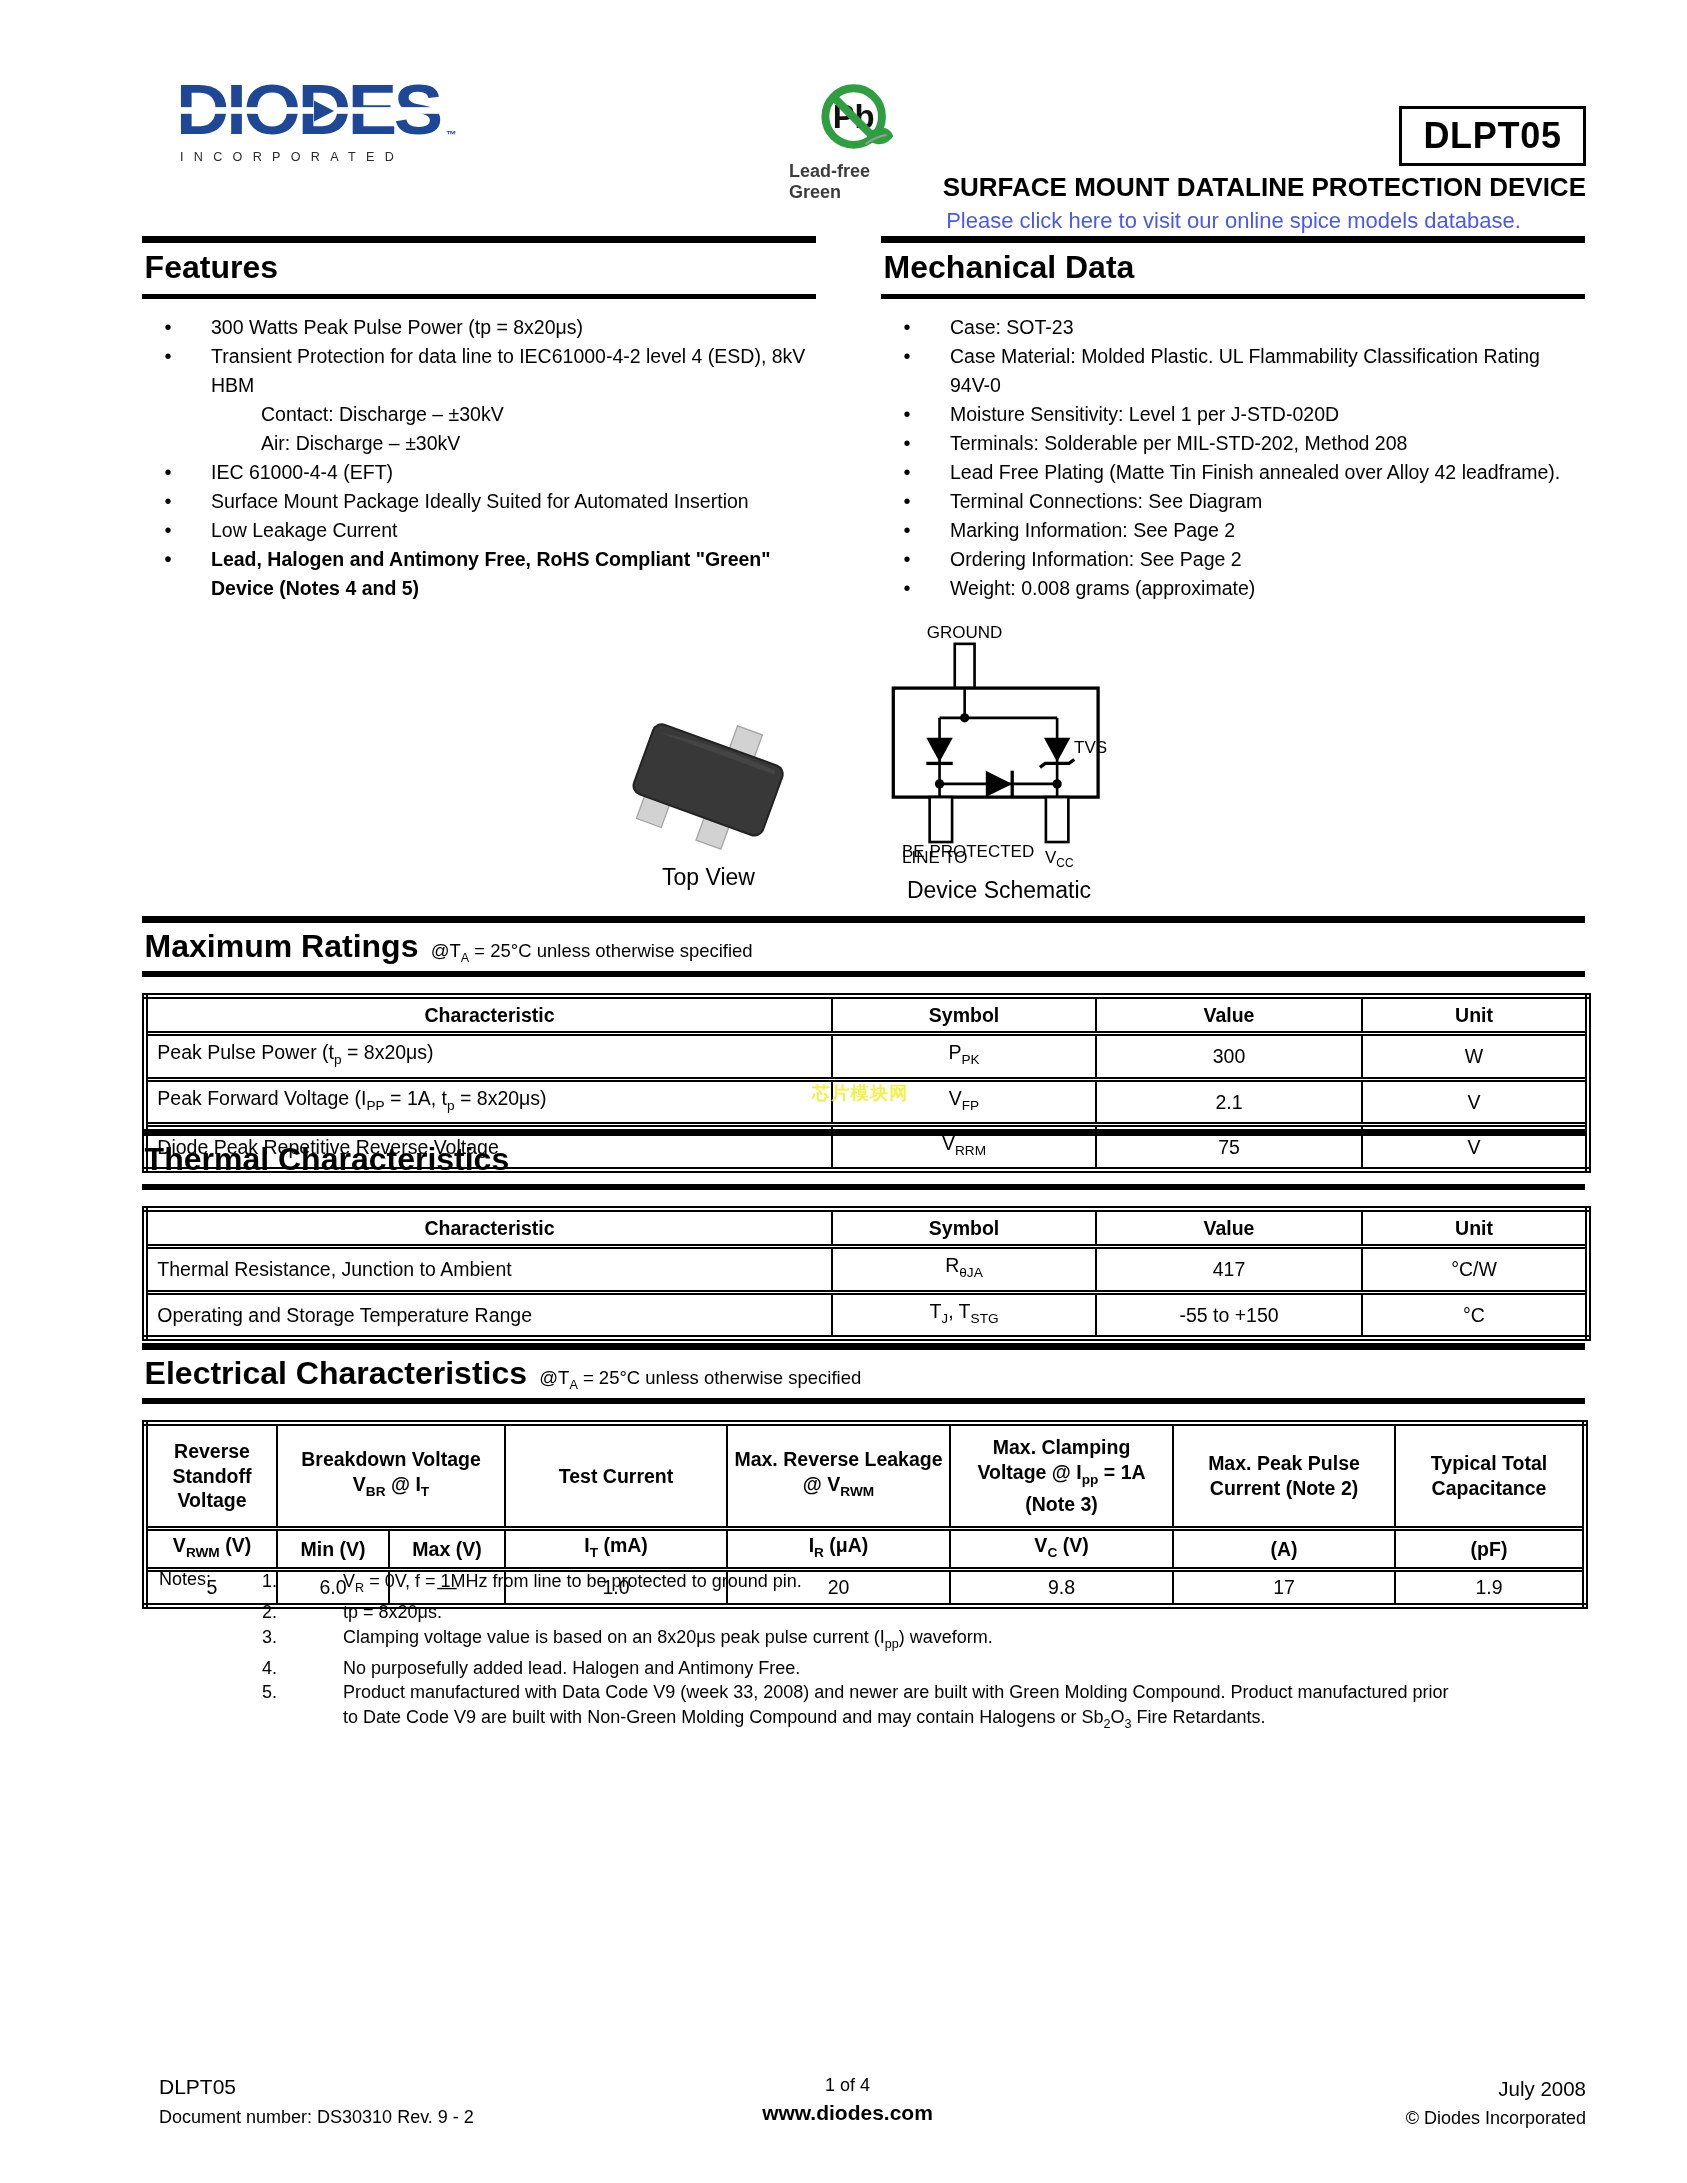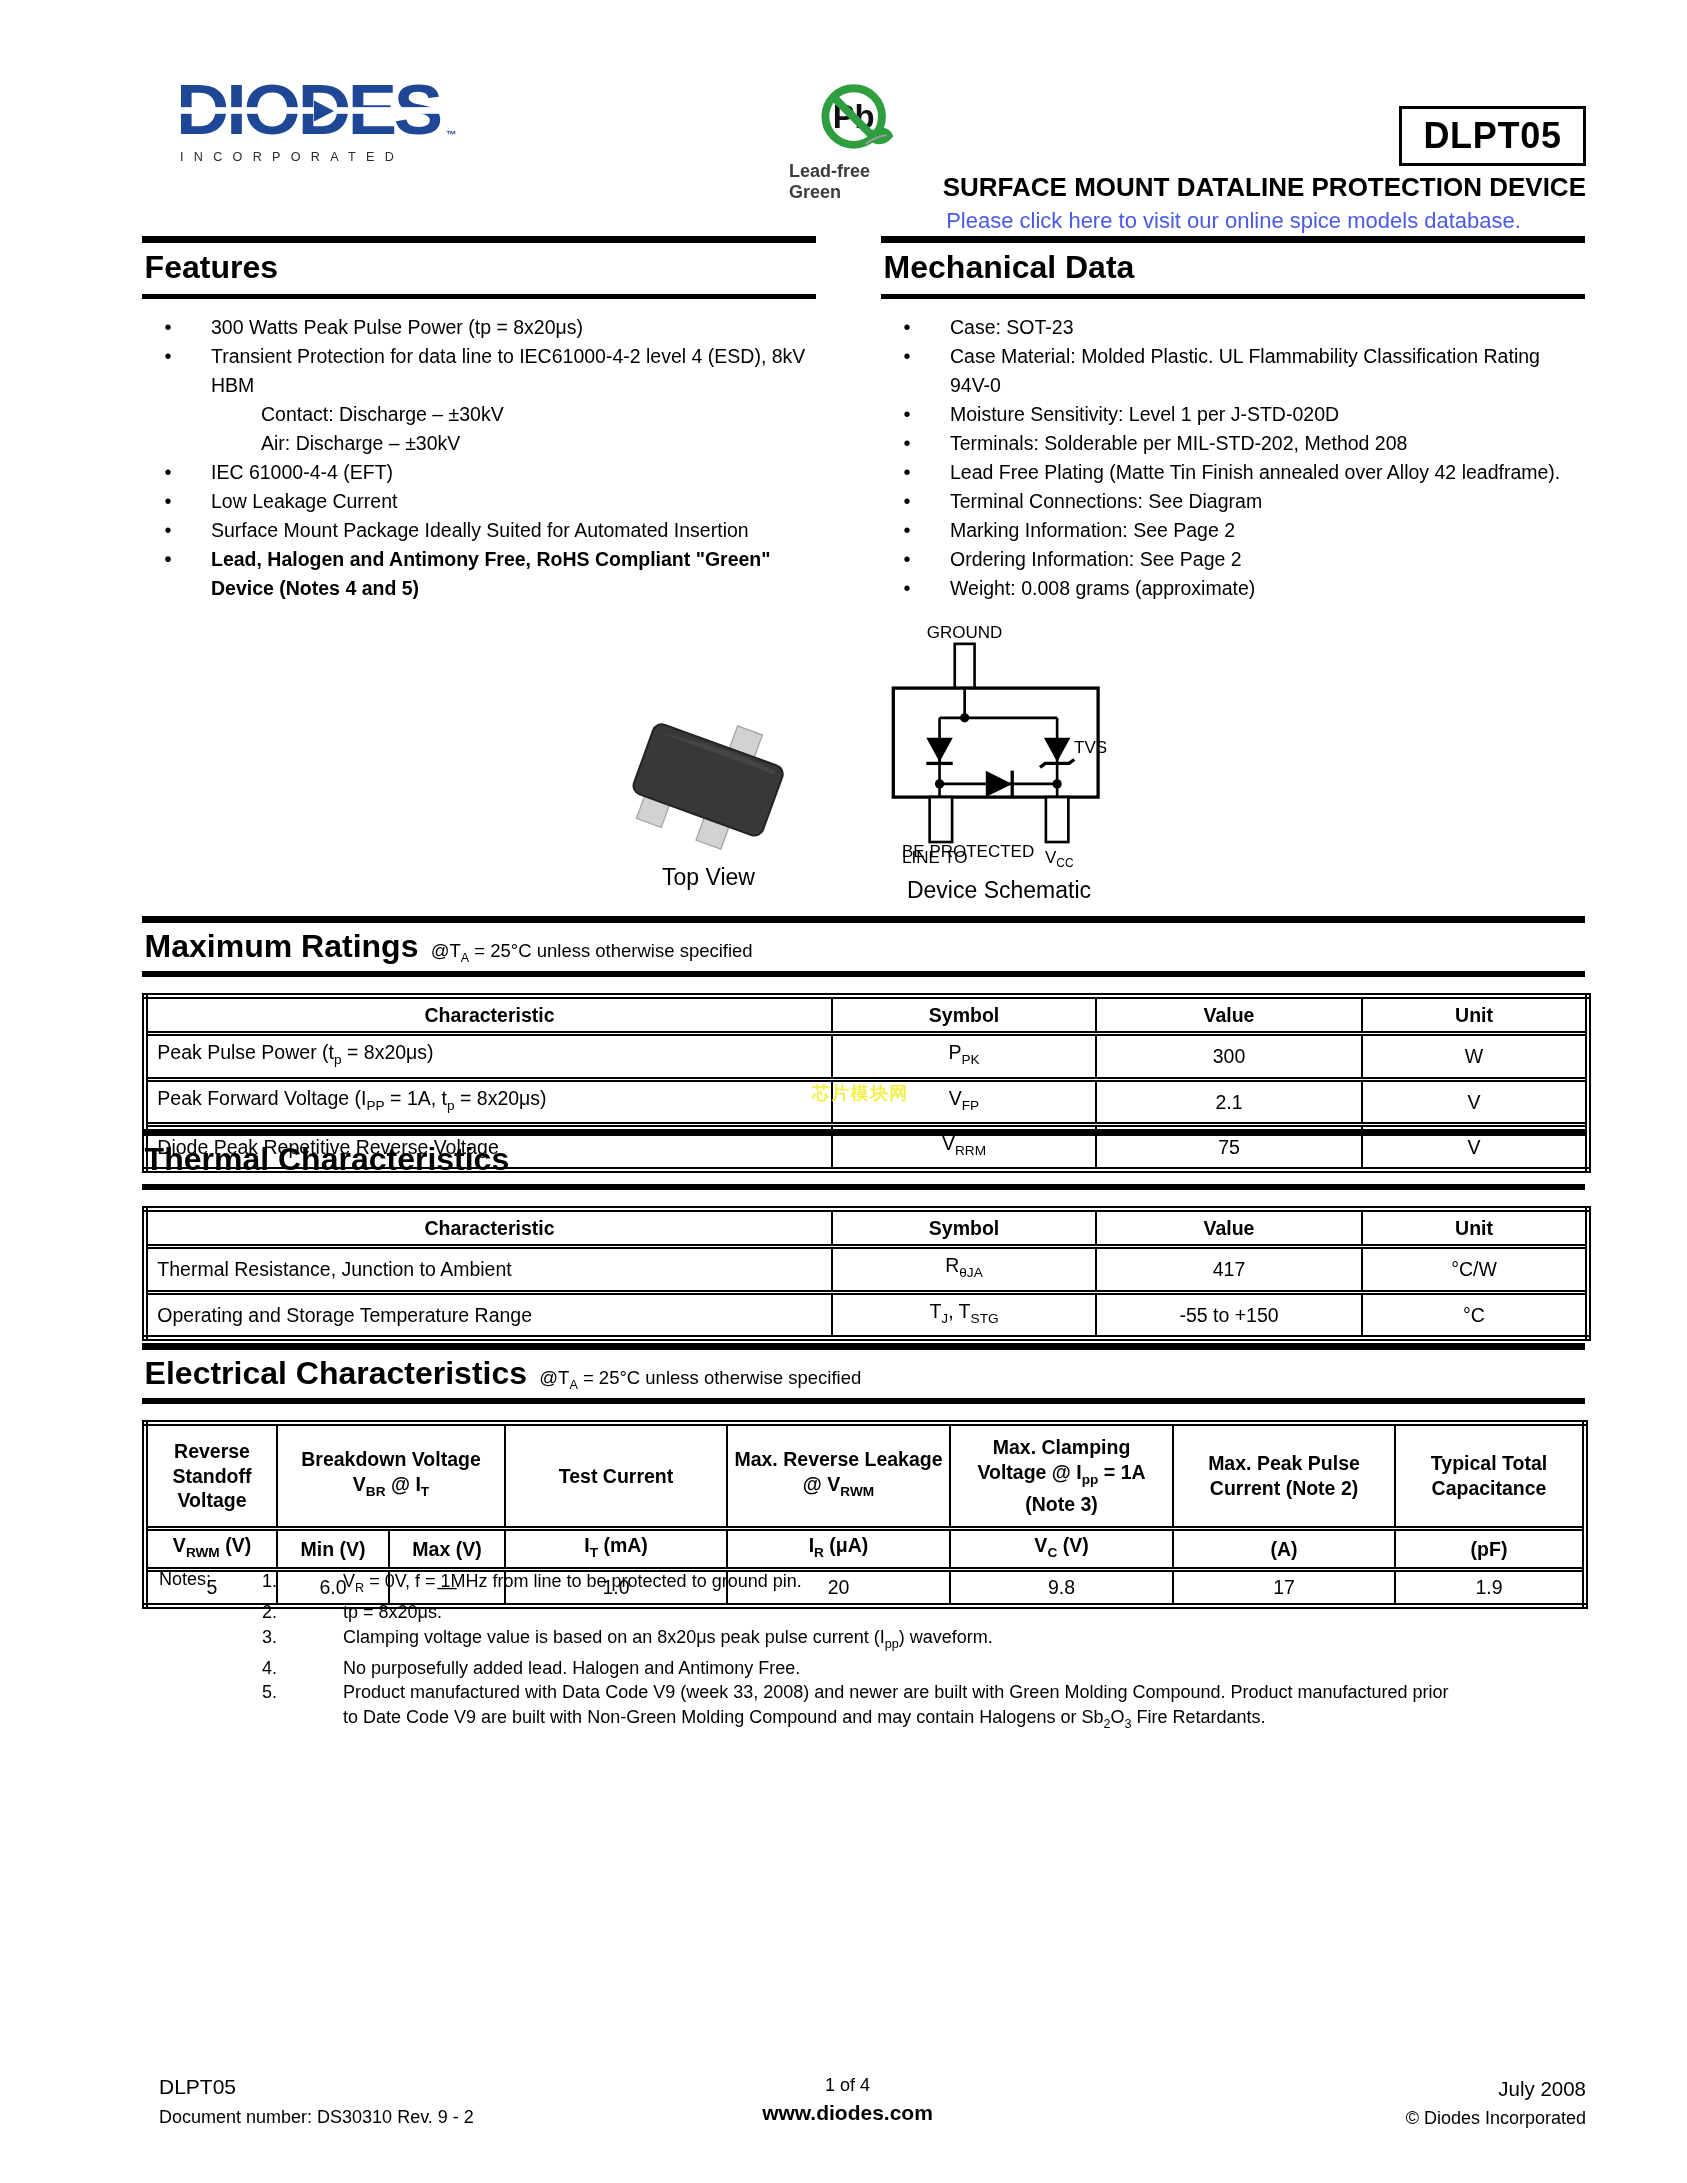--- a/index.html
+++ b/index.html
@@ -122,22 +122,22 @@
       <div class="rule-a"></div>
       <h2>Features</h2>
       <div class="rule-b"></div>
     </div>
     <div class="bullets">
       <div class="bullet"><span>300 Watts Peak Pulse Power (tp = 8x20μs)</span></div>
       <div class="bullet"><span>Transient Protection for data line to IEC61000-4-2 level 4 (ESD), 8kV HBM</span></div>
       <div class="subline"><span>Contact: Discharge – ±30kV</span></div>
       <div class="subline"><span>Air: Discharge – ±30kV</span></div>
       <div class="bullet"><span>IEC 61000-4-4 (EFT)</span></div>
+      <div class="bullet"><span>Surface Mount Package Ideally Suited for Automated Insertion</span></div>
       <div class="bullet"><span>Low Leakage Current</span></div>
-      <div class="bullet"><span>Surface Mount Package Ideally Suited for Automated Insertion</span></div>
       <div class="bullet bold"><span>Lead, Halogen and Antimony Free, RoHS Compliant "Green" Device (Notes 4 and 5)</span></div>
     </div>
   </div>
 
   <div class="mech-col">
     <div class="col-heading">
       <div class="rule-a"></div>
       <h2>Mechanical Data</h2>
       <div class="rule-b"></div>
     </div>

